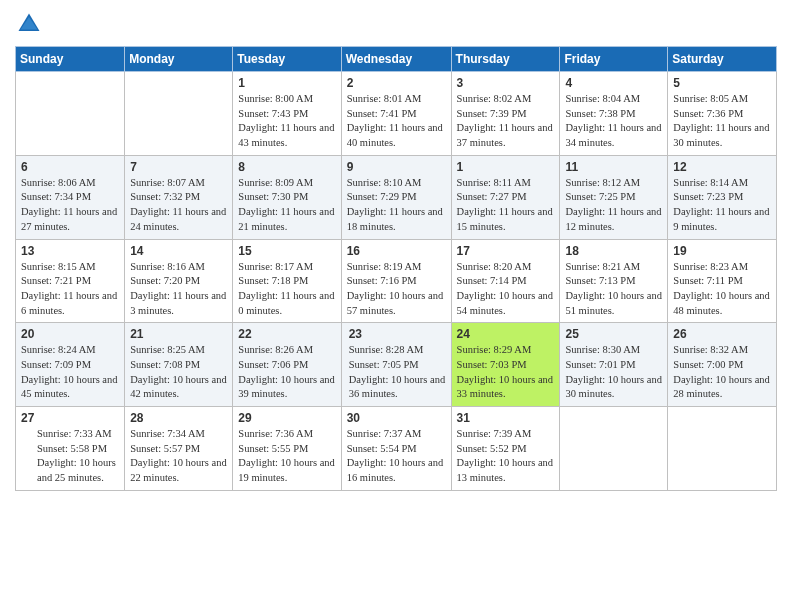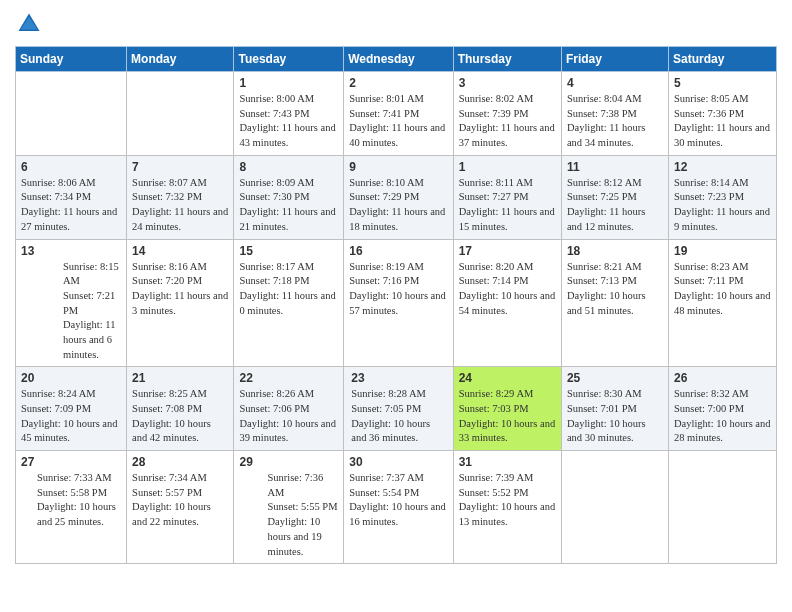--- a/index.html
+++ b/index.html
@@ -205,21 +205,21 @@
           <td style="background: rgb(240, 244, 248);">
             <div class="day-number">12</div>
             <div class="day-info" style="white-space: pre-line;">Sunrise: 8:14 AM
 Sunset: 7:23 PM
 Daylight: 11 hours and 9 minutes.</div>
           </td>
         </tr>
         <tr>
           <td>
             <div class="day-number">13</div>
-            <div class="day-info" style="white-space: pre-line; margin-left: 42px;">Sunrise: 8:15 AM
+            <div class="day-info" style="white-space: pre-line;">Sunrise: 8:15 AM
 Sunset: 7:21 PM
 Daylight: 11 hours and 6 minutes.</div>
           </td>
           <td>
             <div class="day-number">14</div>
             <div class="day-info" style="white-space: pre-line;">Sunrise: 8:16 AM
 Sunset: 7:20 PM
 Daylight: 11 hours and 3 minutes.</div>
           </td>
           <td>
@@ -305,21 +305,21 @@
 Daylight: 10 hours and 25 minutes.</div>
           </td>
           <td>
             <div class="day-number">28</div>
             <div class="day-info" style="white-space: pre-line;">Sunrise: 7:34 AM
 Sunset: 5:57 PM
 Daylight: 10 hours and 22 minutes.</div>
           </td>
           <td>
             <div class="day-number">29</div>
-            <div class="day-info" style="white-space: pre-line; margin-left: 28px;">Sunrise: 7:36 AM
+            <div class="day-info" style="white-space: pre-line;">Sunrise: 7:36 AM
 Sunset: 5:55 PM
 Daylight: 10 hours and 19 minutes.</div>
           </td>
           <td>
             <div class="day-number">30</div>
             <div class="day-info" style="white-space: pre-line;">Sunrise: 7:37 AM
 Sunset: 5:54 PM
 Daylight: 10 hours and 16 minutes.</div>
           </td>
           <td>

